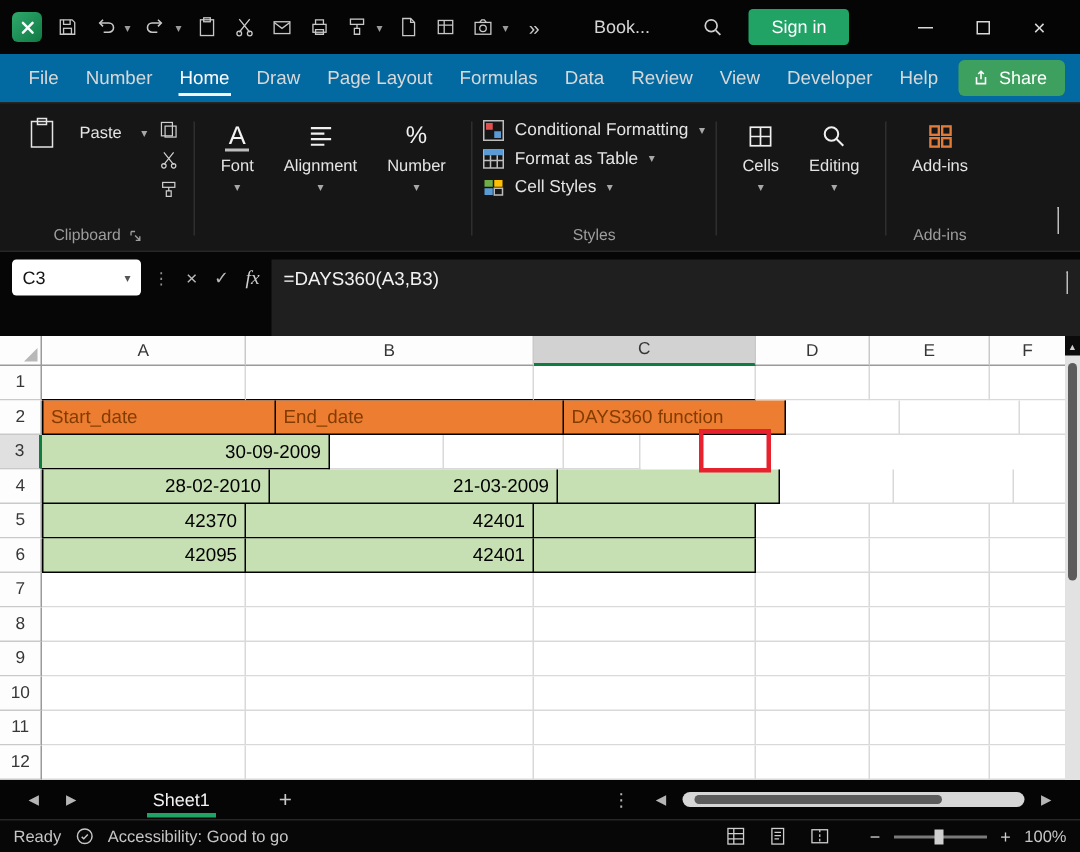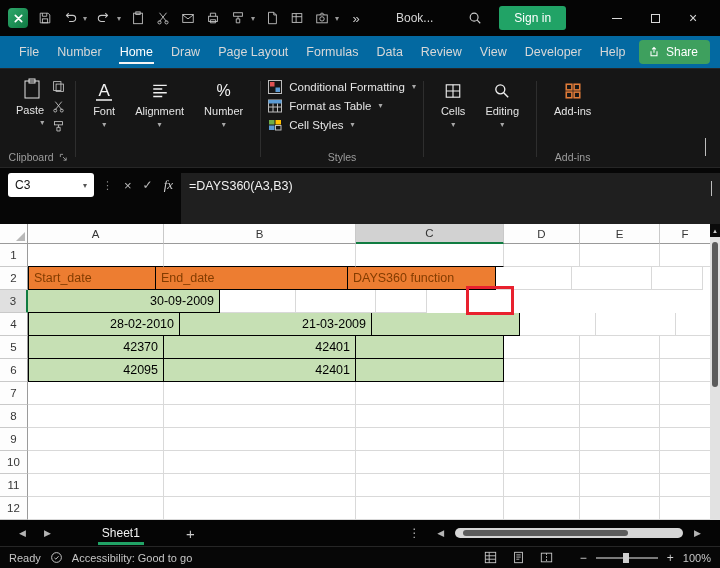--- a/index.html
+++ b/index.html
@@ -29,21 +29,21 @@
   .mtab.active::after{content:"";position:absolute;left:8px;right:8px;bottom:3px;height:2px;background:#f5f5f5}
   .share-btn{margin-left:auto;background:#3ea05e;color:#fff;border:none;border-radius:4px;font-size:12px;padding:5px 12px 5px 9px;display:flex;align-items:center;gap:6px;cursor:pointer}
   .share-btn svg{width:12px;height:12px}
 
   
   .ribbon{height:100px;background:#161616;border-top:1px solid #262626;border-bottom:1px solid #262626;display:flex;align-items:stretch;padding:4px 8px 0;position:relative}
   .rgroup{display:flex;flex-direction:column;align-items:center}
   .rg-content{flex:1;display:flex;align-items:flex-start}
   .rg-label{height:20px;font-size:10.5px;color:#9d9d9d;display:flex;align-items:center;gap:5px}
   .vsep{width:1px;background:#2e2e2e;margin:8px 7px 10px}
-  .bigbtn{display:flex;flex-direction:column;align-items:flex-end;color:#e4e4e4;font-size:11px;gap:3px;padding:4px 8px 0}
+  .bigbtn{display:flex;align-items:center;color:#e4e4e4;font-size:11px;gap:13px;padding:4px 8px 0}
   .bigbtn svg{width:24px;height:24px}
   .smallcol{display:flex;flex-direction:column;gap:6px;padding-top:6px}
   .sicon{width:16px;height:14px;display:flex;align-items:center;color:#cfcfcf}
   .sicon svg{width:13px;height:13px}
   .collapsed{display:flex;flex-direction:column;align-items:center;justify-content:flex-start;color:#e4e4e4;font-size:11px;gap:4px;padding:8px 10px 0}
   .collapsed .cicon{height:20px;display:flex;align-items:center;justify-content:center;color:#efefef}
   .collapsed .cicon svg{width:18px;height:18px}
   .font-a{font-size:17px;color:#f2f2f2;border-bottom:2px solid #bdbdbd;line-height:1;padding:0 2px}
   .pct{font-size:16px;color:#f2f2f2;line-height:1}
   .caret{color:#a8a8a8;font-size:8px;line-height:1}
@@ -424,21 +424,21 @@
         <div class="g-rowhdr">1</div>
         <div class="g-cell bbk" style="width:136px"></div>
         <div class="g-cell bbk" style="width:192px"></div>
         <div class="g-cell bbk" style="width:148px"></div>
         <div class="g-cell" style="width:76px"></div>
         <div class="g-cell" style="width:80px"></div>
         <div class="g-cell" style="width:51px"></div>
       </div>
       <div class="g-row">
         <div class="g-rowhdr">2</div>
-        <div class="g-cell orange blk bl" style="width:128px">Start_date</div>
+        <div class="g-cell orange blk bl" style="width:156px">Start_date</div>
         <div class="g-cell orange blk" style="width:192px">End_date</div>
         <div class="g-cell orange blk" style="width:148px">DAYS360 function</div>
         <div class="g-cell" style="width:76px"></div>
         <div class="g-cell" style="width:80px"></div>
         <div class="g-cell" style="width:51px"></div>
       </div>
       <div class="g-row">
         <div class="g-rowhdr sel">3</div>
         <div class="g-cell green blk num" style="width:192px">30-09-2009</div>
         <div class="g-cell" style="width:76px"></div>

